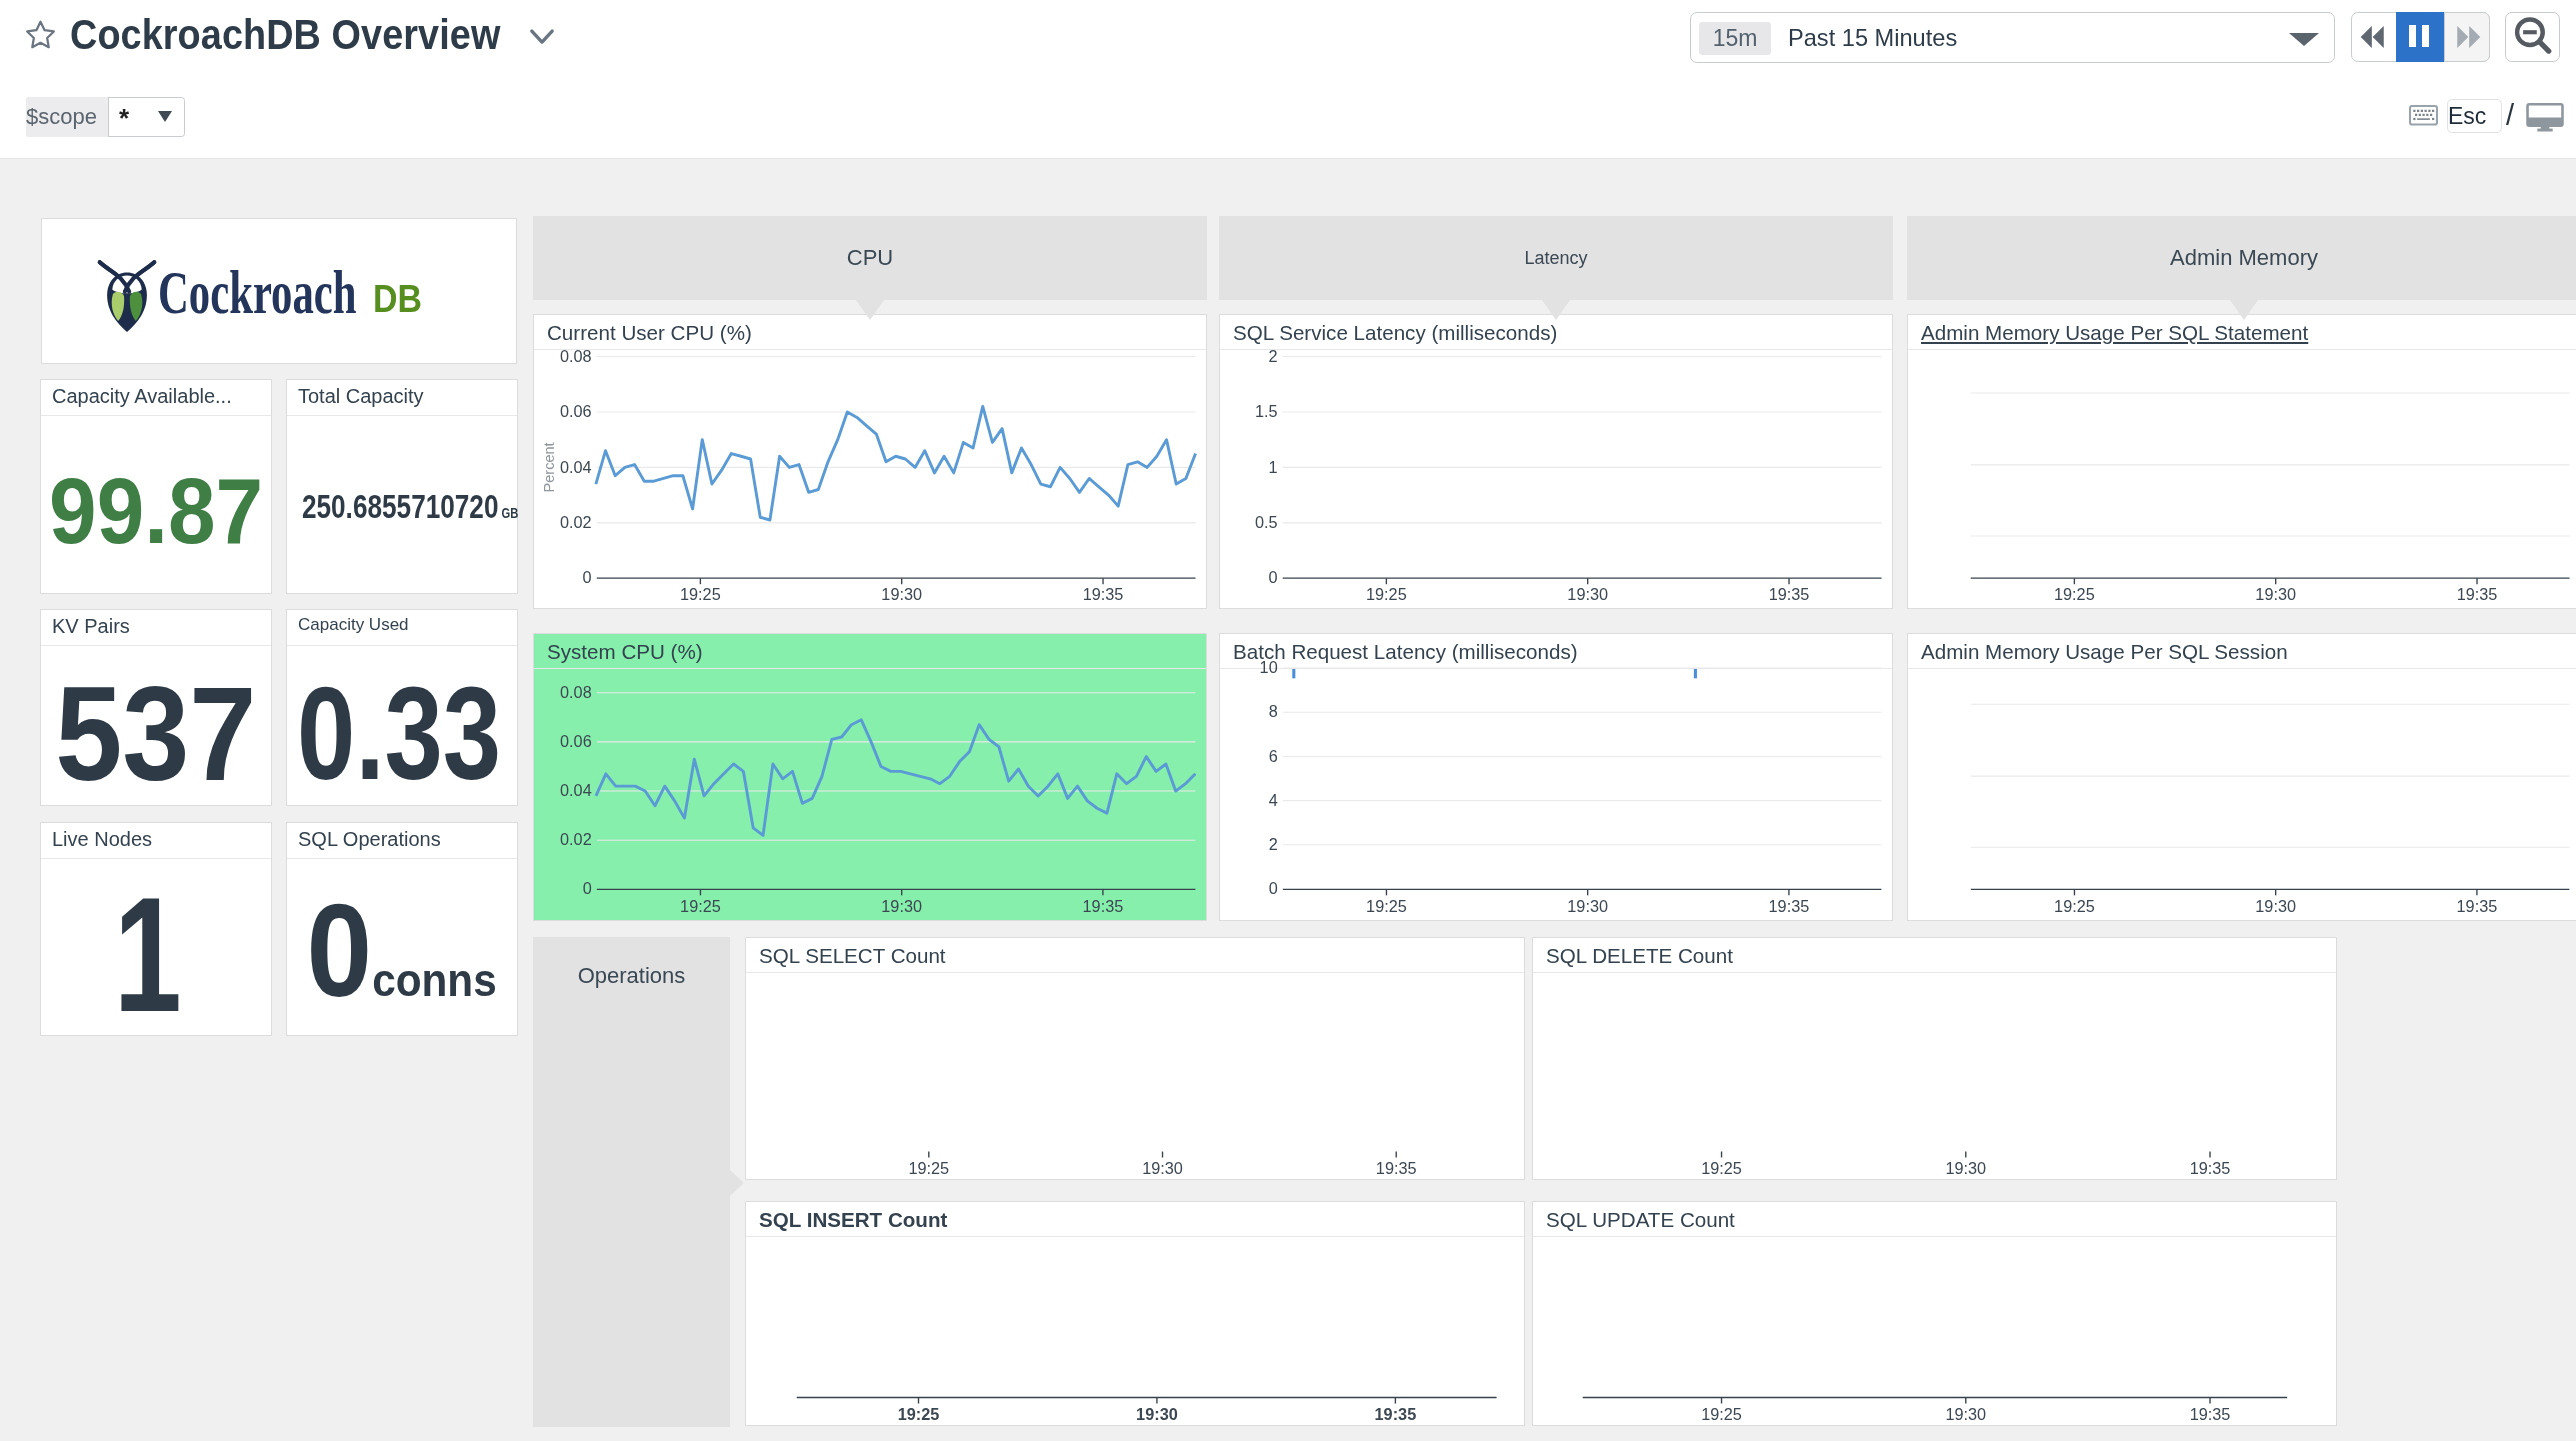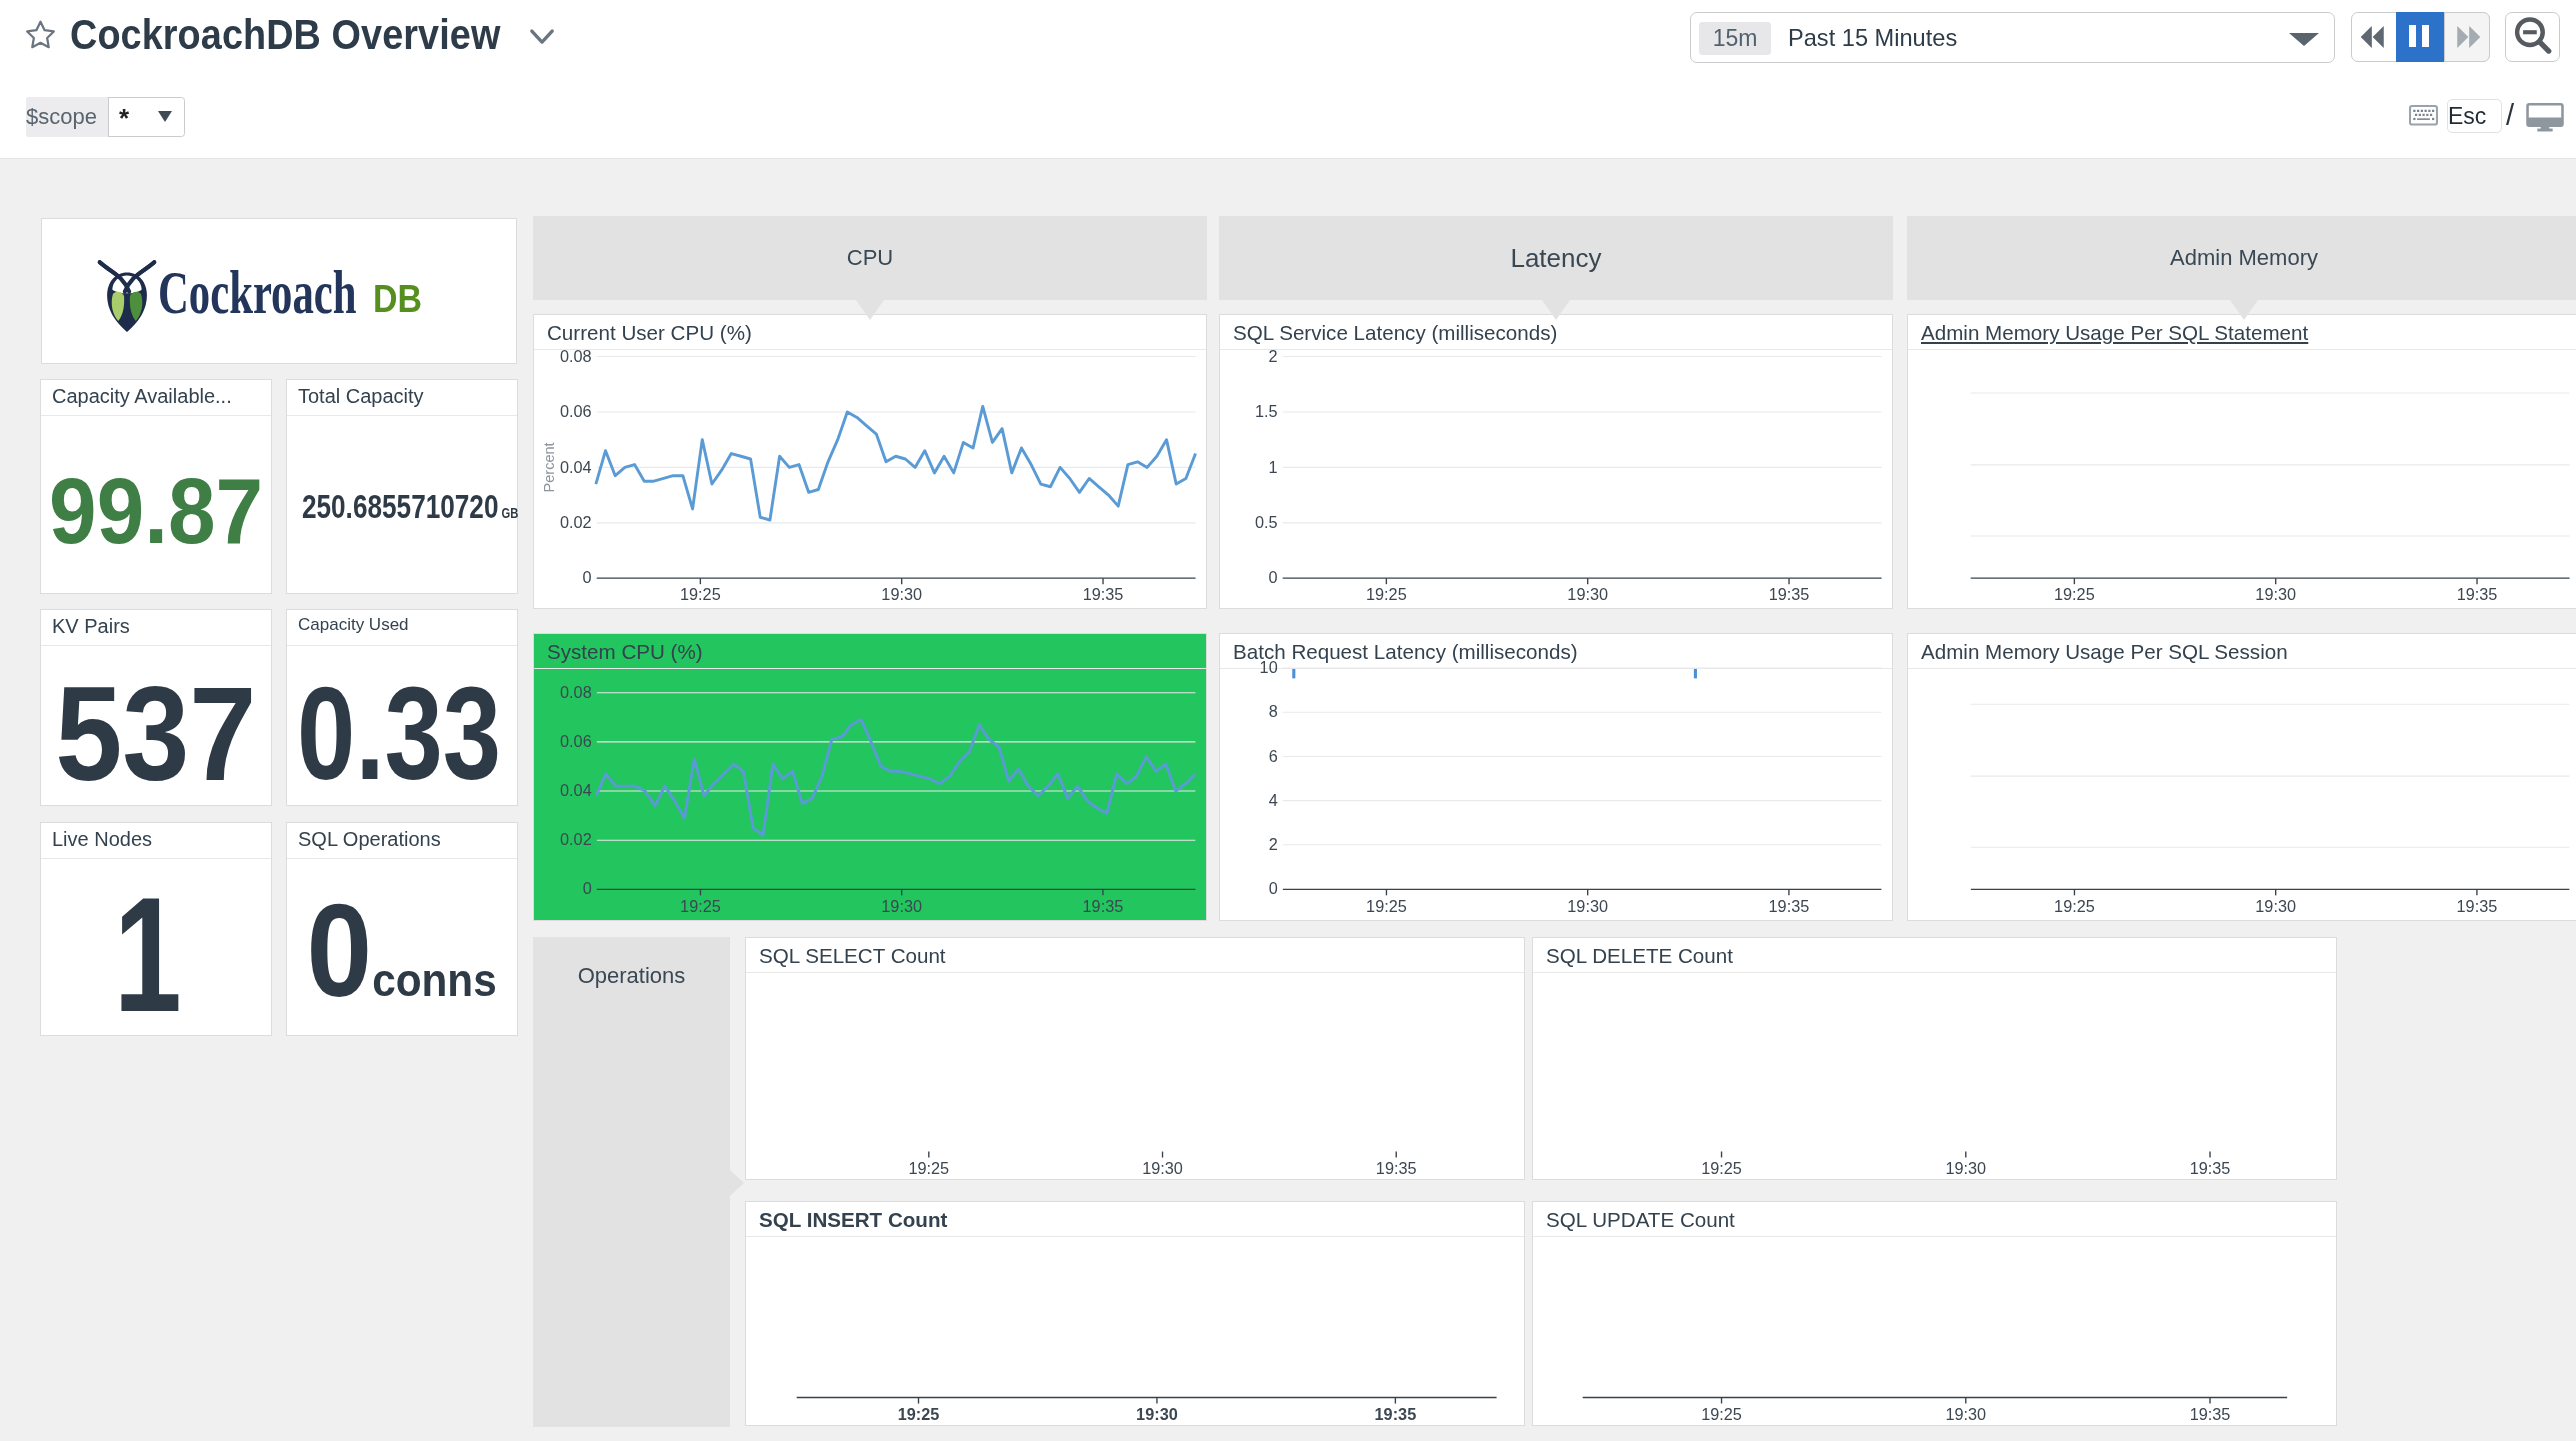--- a/index.html
+++ b/index.html
@@ -114,21 +114,21 @@
   </div>
 <div style="position:absolute;left:286px;top:822px;width:232px;height:214px;background:#fff;border:0.9px solid #dcdcdd;box-sizing:border-box;">
     <div style="position:absolute;left:11px;top:5.1px;font-size:20px;color:#33424e;">SQL Operations</div>
     <div style="position:absolute;left:0;top:35px;width:100%;height:0.9px;background:#e8e8e9;"></div>
     <div style="position:absolute;left:0;top:35px;width:100%;height:178px;display:flex;align-items:center;justify-content:center;">
       <div style="white-space:nowrap;transform:translateY(3.4px) scaleX(0.9);"><span style="font-size:131px;font-weight:bold;color:#2e3b47;">0</span><span style="font-size:47px;font-weight:bold;color:#2e3b47;">conns</span></div>
     </div>
   </div>
 <div style="position:absolute;left:533px;top:216px;width:674px;height:84px;background:#e2e2e3;display:flex;align-items:center;justify-content:center;font-size:22px;color:#3a4854;">CPU</div>
 <div style="position:absolute;left:856px;top:300px;width:0;height:0;border-left:14.6px solid transparent;border-right:14.6px solid transparent;border-top:20px solid #e2e2e3;z-index:5;"></div>
-<div style="position:absolute;left:1219px;top:216px;width:674px;height:84px;background:#e2e2e3;display:flex;align-items:center;justify-content:center;font-size:26px;color:#3a4854;">Latency</div>
+<div style="position:absolute;left:1219px;top:216px;width:674px;height:84px;background:#e2e2e3;display:flex;align-items:center;justify-content:center;font-size:18px;color:#3a4854;">Latency</div>
 <div style="position:absolute;left:1542px;top:300px;width:0;height:0;border-left:14.6px solid transparent;border-right:14.6px solid transparent;border-top:20px solid #e2e2e3;z-index:5;"></div>
 <div style="position:absolute;left:1907px;top:216px;width:674px;height:84px;background:#e2e2e3;display:flex;align-items:center;justify-content:center;font-size:22px;color:#3a4854;">Admin Memory</div>
 <div style="position:absolute;left:2230px;top:300px;width:0;height:0;border-left:14.6px solid transparent;border-right:14.6px solid transparent;border-top:20px solid #e2e2e3;z-index:5;"></div>
 <div style="position:absolute;left:533px;top:314px;width:674px;height:295px;background:#fff;border:0.9px solid #dcdcdd;box-sizing:border-box;">
     <div style="position:absolute;left:13px;top:6px;font-size:20.6px;color:#33424e;">Current User CPU (%)</div>
     <div style="position:absolute;left:0;top:34px;width:100%;height:0.9px;background:#e8e8e9;"></div>
     <svg width="672" height="293" viewBox="0 0 784 342" style="position:absolute;left:0;top:0;">
       <line x1="73" y1="48.5" x2="772" y2="48.5" stroke="#e9e9ea" stroke-width="1.3"></line>
       <line x1="73" y1="113.2" x2="772" y2="113.2" stroke="#e9e9ea" stroke-width="1.3"></line>
       <line x1="73" y1="177.9" x2="772" y2="177.9" stroke="#e9e9ea" stroke-width="1.3"></line>
@@ -142,21 +142,21 @@
       <line x1="194" y1="307.2" x2="194" y2="314.2" stroke="#37424c" stroke-width="1.6"></line>
       <text x="194" y="333.2" text-anchor="middle" font-family="'Liberation Sans',sans-serif" font-size="19" fill="#3c4752">19:25</text>
       <line x1="429" y1="307.2" x2="429" y2="314.2" stroke="#37424c" stroke-width="1.6"></line>
       <text x="429" y="333.2" text-anchor="middle" font-family="'Liberation Sans',sans-serif" font-size="19" fill="#3c4752">19:30</text>
       <line x1="664" y1="307.2" x2="664" y2="314.2" stroke="#37424c" stroke-width="1.6"></line>
       <text x="664" y="333.2" text-anchor="middle" font-family="'Liberation Sans',sans-serif" font-size="19" fill="#3c4752">19:35</text>
       <text x="23" y="177.9" font-family="'Liberation Sans',sans-serif" font-size="17" fill="#8e959c" text-anchor="middle" transform="rotate(-90 23 177.9)">Percent</text>
       <polyline points="72.0,197.3 83.3,158.4 94.6,187.6 105.9,177.9 117.2,174.6 128.5,194.0 139.7,194.0 151.0,190.8 162.3,187.6 173.6,187.6 184.9,226.4 196.2,145.5 207.5,197.3 218.8,181.1 230.1,161.7 241.4,164.9 252.6,168.1 263.9,236.1 275.2,239.3 286.5,164.9 297.8,177.9 309.1,174.6 320.4,207.0 331.7,203.7 343.0,171.4 354.3,145.5 365.5,113.2 376.8,119.6 388.1,129.3 399.4,139.0 410.7,171.4 422.0,164.9 433.3,168.1 444.6,177.9 455.9,158.4 467.2,184.3 478.5,164.9 489.7,184.3 501.0,148.7 512.3,155.2 523.6,106.7 534.9,148.7 546.2,132.6 557.5,184.3 568.8,155.2 580.1,174.6 591.4,197.3 602.6,200.5 613.9,177.9 625.2,190.8 636.5,207.0 647.8,190.8 659.1,200.5 670.4,210.2 681.7,223.1 693.0,174.6 704.3,171.4 715.5,177.9 726.8,164.9 738.1,145.5 749.4,197.3 760.7,190.8 772.0,161.7" fill="none" stroke="#5b9bd5" stroke-width="3.4" stroke-linejoin="round"></polyline>
     </svg>
   </div>
-<div style="position:absolute;left:533px;top:633px;width:674px;height:288px;background:#22c55e;border:0.9px solid #dcdcdd;box-sizing:border-box;">
+<div style="position:absolute;left:533px;top:633px;width:674px;height:288px;background:#86efac;border:0.9px solid #dcdcdd;box-sizing:border-box;">
     <div style="position:absolute;left:13px;top:6px;font-size:20.6px;color:#33424e;">System CPU (%)</div>
     <div style="position:absolute;left:0;top:34px;width:100%;height:0.9px;background:#e8e8e9;"></div>
     <svg width="672" height="286" viewBox="0 0 784 334" style="position:absolute;left:0;top:0;">
       <line x1="73" y1="68.6" x2="772" y2="68.6" stroke="#e9e9ea" stroke-width="1.3"></line>
       <line x1="73" y1="126.0" x2="772" y2="126.0" stroke="#e9e9ea" stroke-width="1.3"></line>
       <line x1="73" y1="183.4" x2="772" y2="183.4" stroke="#e9e9ea" stroke-width="1.3"></line>
       <line x1="73" y1="240.8" x2="772" y2="240.8" stroke="#e9e9ea" stroke-width="1.3"></line>
       <line x1="73" y1="298.2" x2="772" y2="298.2" stroke="#37424c" stroke-width="1.6"></line>
       <text x="67" y="74.6" text-anchor="end" font-family="'Liberation Sans',sans-serif" font-size="19" fill="#3c4752">0.08</text>
       <text x="67" y="132.0" text-anchor="end" font-family="'Liberation Sans',sans-serif" font-size="19" fill="#3c4752">0.06</text>

